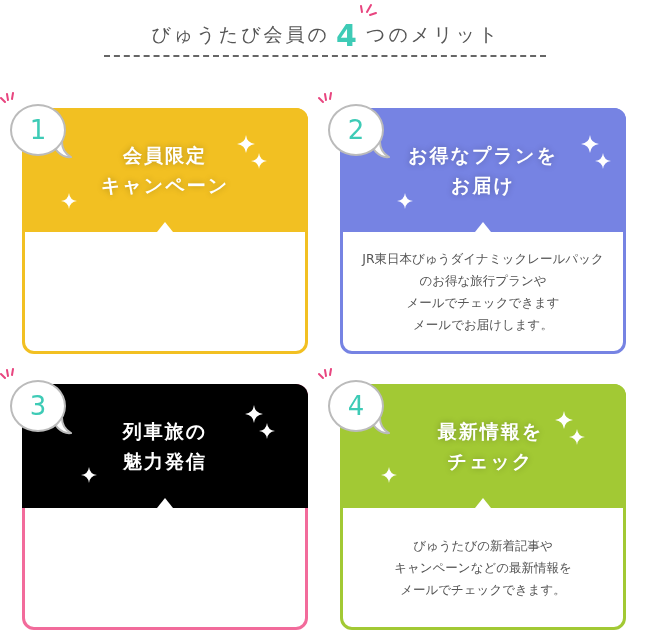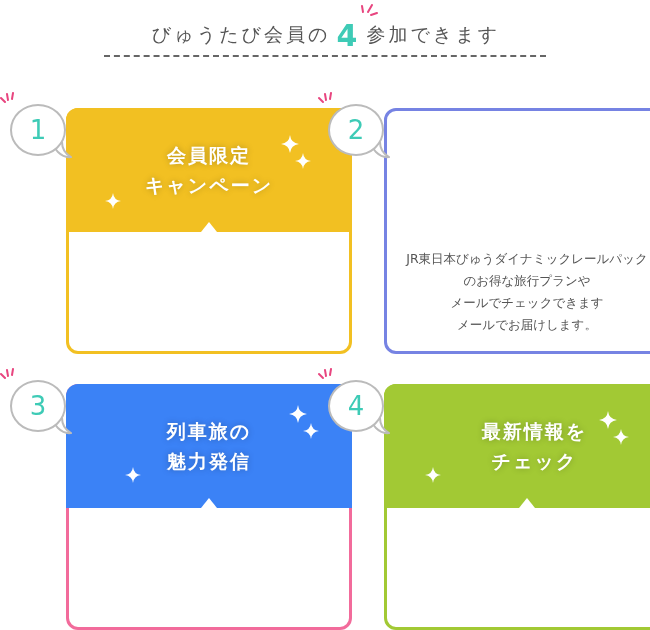--- a/index.html
+++ b/index.html
@@ -13,21 +13,21 @@
     font-size: 19px; letter-spacing: 3px; color: #555555;
   }
   .header-title .num { color: #3ecbb6; font-size: 30px; font-weight: bold; margin: 0 6px; line-height: 32px; position: relative; }
   .header-title .txt { line-height: 28px; }
   .num-spark { position: absolute; left: 22px; top: -16px; width: 20px; height: 18px; }
   .header-rule {
     position: absolute; left: 104px; top: 55px; width: 442px; height: 0;
     border-top: 2px dashed #666666;
   }
 
-  .card { position: absolute; width: 286px; height: 246px; border-radius: 12px; border: 3px solid; background: #ffffff; margin-left: 44px; }
+  .card { position: absolute; width: 286px; height: 246px; border-radius: 12px; border: 3px solid; background: #ffffff; }
   .card-top {
     position: absolute; left: -3px; top: -3px; right: -3px; height: 124px;
     border-radius: 12px 12px 0 0; display: flex; align-items: center; justify-content: center;
   }
   .card-title {
     color: #ffffff; font-size: 19px; font-weight: bold; text-align: center; line-height: 30px;
     letter-spacing: 2px; white-space: pre-line;
     text-shadow: 0 0 6px rgba(0,0,0,0.25);
   }
   .card-arrow {
@@ -62,21 +62,21 @@
   <div class="header-title">
     <span class="txt">びゅうたび会員の</span>
     <span class="num">
       <span>4</span>
       <svg class="num-spark" viewBox="0 0 20 18">
         <line x1="3" y1="2" x2="4" y2="8" stroke="#e8457f" stroke-width="2" stroke-linecap="round"></line>
         <line x1="13" y1="1" x2="9" y2="8" stroke="#e8457f" stroke-width="2" stroke-linecap="round"></line>
         <line x1="18" y1="9" x2="12" y2="11" stroke="#e8457f" stroke-width="2" stroke-linecap="round"></line>
       </svg>
     </span>
-    <span class="txt">参加できます</span>
+    <span class="txt">つのメリット</span>
   </div>
   <div class="header-rule"></div>
 </div>
 
 <div class="card" style="left:22px; top:108px; border-color:#f2c022;">
   <div class="card-top" style="background:#f2c022;">
     <div class="card-title">会員限定
 キャンペーン</div>
   </div>
   <div class="card-arrow"></div>
@@ -96,20 +96,24 @@
     <line x1="3" y1="6" x2="7" y2="10" stroke="#e8457f" stroke-width="2" stroke-linecap="round"></line>
     <line x1="15" y1="1" x2="14" y2="7" stroke="#e8457f" stroke-width="2" stroke-linecap="round"></line>
   </svg>
   <svg class="badge-tail" viewBox="0 0 22 18">
       <path d="M0 0 L8 10 Q14 16 21 15 Q12 10 12 0 Z" fill="#fff" stroke="#bbb" stroke-width="2"></path>
     </svg>
   <div class="badge-circle">1</div>
 </div>
 
 <div class="card" style="left:340px; top:108px; border-color:#7683e3;">
+  <div class="card-top" style="background:#7683e3;">
+    <div class="card-title">お得なプランを
+お届け</div>
+  </div>
   <div class="card-arrow"></div>
   <div class="card-body">JR東日本びゅうダイナミックレールパック
 のお得な旅行プランや
 メールでチェックできます
 メールでお届けします。</div>
   <svg class="spark" style="left:238px;top:24px;" width="18" height="18" viewBox="0 0 20 20">
       <path d="M10 0 Q11 9 20 10 Q11 11 10 20 Q9 11 0 10 Q9 9 10 0Z" fill="#fff"></path>
     </svg>
   <svg class="spark" style="left:252px;top:42px;" width="16" height="16" viewBox="0 0 20 20">
       <path d="M10 0 Q11 9 20 10 Q11 11 10 20 Q9 11 0 10 Q9 9 10 0Z" fill="#fff"></path>
@@ -124,21 +128,21 @@
     <line x1="3" y1="6" x2="7" y2="10" stroke="#e8457f" stroke-width="2" stroke-linecap="round"></line>
     <line x1="15" y1="1" x2="14" y2="7" stroke="#e8457f" stroke-width="2" stroke-linecap="round"></line>
   </svg>
   <svg class="badge-tail" viewBox="0 0 22 18">
       <path d="M0 0 L8 10 Q14 16 21 15 Q12 10 12 0 Z" fill="#fff" stroke="#bbb" stroke-width="2"></path>
     </svg>
   <div class="badge-circle">2</div>
 </div>
 
 <div class="card" style="left:22px; top:384px; border-color:#f26b9b;">
-  <div class="card-top" style="background:#3b82f6;">
+  <div class="card-top" style="background:#000000;">
     <div class="card-title">列車旅の
 魅力発信</div>
   </div>
   <div class="card-arrow"></div>
   <svg class="spark" style="left:220px;top:18px;" width="18" height="18" viewBox="0 0 20 20">
       <path d="M10 0 Q11 9 20 10 Q11 11 10 20 Q9 11 0 10 Q9 9 10 0Z" fill="#fff"></path>
     </svg>
   <svg class="spark" style="left:234px;top:36px;" width="16" height="16" viewBox="0 0 20 20">
       <path d="M10 0 Q11 9 20 10 Q11 11 10 20 Q9 11 0 10 Q9 9 10 0Z" fill="#fff"></path>
     </svg>
@@ -157,20 +161,23 @@
     </svg>
   <div class="badge-circle">3</div>
 </div>
 
 <div class="card" style="left:340px; top:384px; border-color:#a2c934;">
   <div class="card-top" style="background:#a2c934;padding-left:15px;">
     <div class="card-title">最新情報を
 チェック</div>
   </div>
   <div class="card-arrow"></div>
+  <div class="card-body">びゅうたびの新着記事や
+キャンペーンなどの最新情報を
+メールでチェックできます。</div>
   <svg class="spark" style="left:212px;top:24px;" width="18" height="18" viewBox="0 0 20 20">
       <path d="M10 0 Q11 9 20 10 Q11 11 10 20 Q9 11 0 10 Q9 9 10 0Z" fill="#fff"></path>
     </svg>
   <svg class="spark" style="left:226px;top:42px;" width="16" height="16" viewBox="0 0 20 20">
       <path d="M10 0 Q11 9 20 10 Q11 11 10 20 Q9 11 0 10 Q9 9 10 0Z" fill="#fff"></path>
     </svg>
   <svg class="spark" style="left:38px;top:80px;" width="16" height="16" viewBox="0 0 20 20">
       <path d="M10 0 Q11 9 20 10 Q11 11 10 20 Q9 11 0 10 Q9 9 10 0Z" fill="#fff"></path>
     </svg>
 </div>

